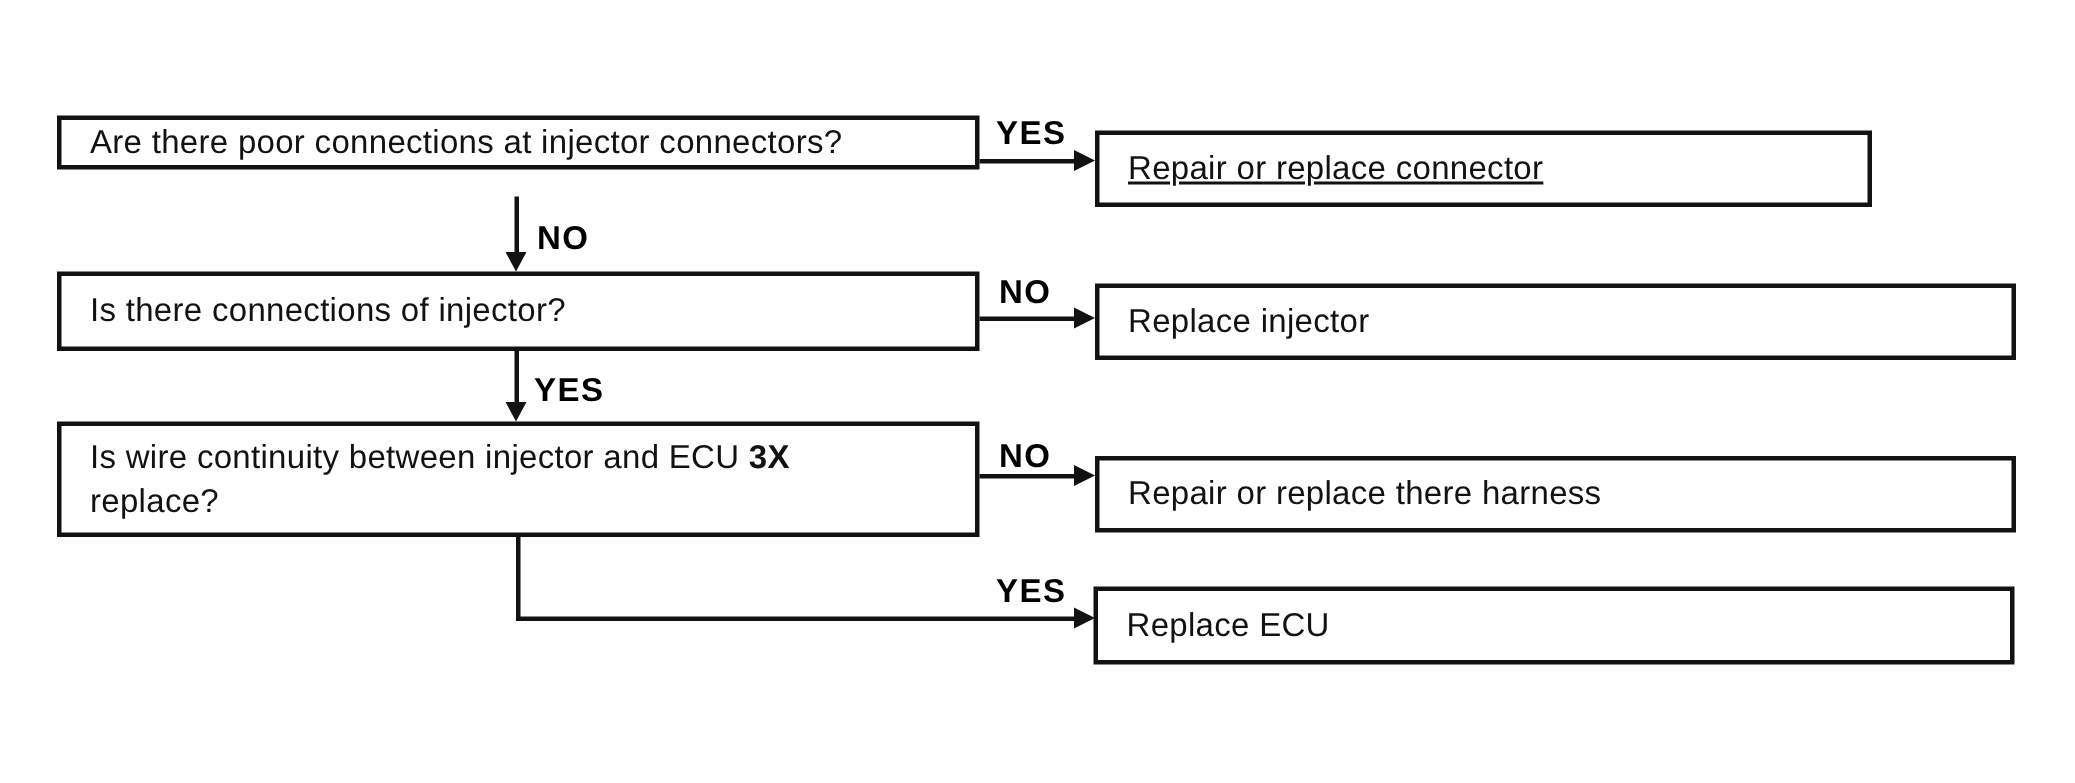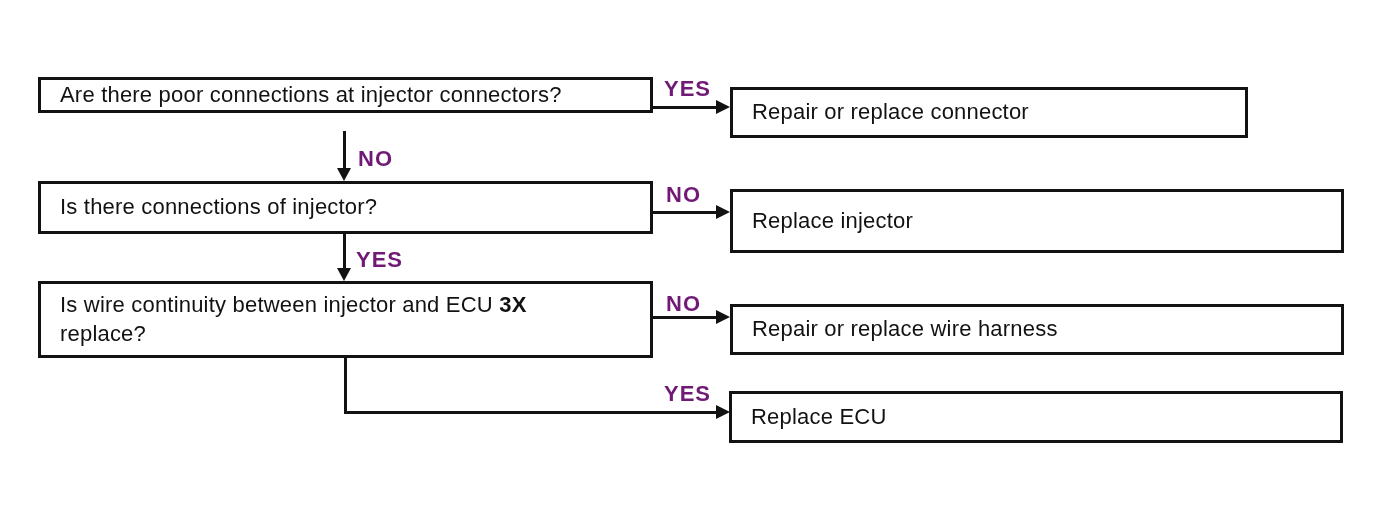--- a/index.html
+++ b/index.html
@@ -32,22 +32,22 @@
   }
   .node .bold {
     font-weight: bold;
     text-align: right;
   }
   
   .q1 { left: 38px;  top: 77px;  width: 615px; height: 36px; }
   .q2 { left: 38px;  top: 181px; width: 615px; height: 53px; }
   .q3 { left: 38px;  top: 281px; width: 615px; height: 77px; }
   
-  .a1 { left: 730px; top: 87px;  width: 518px; height: 51px; }
-  .a2 { left: 730px; top: 189px; width: 614px; height: 64px; }
+  .a1 { left: 730px; top: 87px;  width: 518px; height: 51px; text-decoration: underline; }
+  .a2 { left: 730px; top: 189px; width: 614px; height: 51px; }
   .a3 { left: 730px; top: 304px; width: 614px; height: 51px; }
   .a4 { left: 729px; top: 391px; width: 614px; height: 52px; }
   
   .hline, .vline {
     position: absolute;
     background: #121212;
   }
   .hline { height: 3px; }
   .vline { width: 3px; }
   .h1 { left: 653px; top: 106px; width: 64px; }
@@ -77,21 +77,21 @@
   .ar2 { left: 716px; top: 205px; }
   .ad2 { left: 337px; top: 268px; }
   .ar3 { left: 716px; top: 310px; }
   .ar4 { left: 716px; top: 405px; }
   
   .edge-label {
     position: absolute;
     font-weight: bold;
     font-size: 22px;
     letter-spacing: 1px;
-    color: #701a75;
+    color: #000000;
   }
   .lbl-yes1 { left: 664px; top: 76px;  }
   .lbl-no1  { left: 358px; top: 146px; }
   .lbl-no2  { left: 666px; top: 182px; }
   .lbl-yes2 { left: 356px; top: 247px; }
   .lbl-no3  { left: 666px; top: 291px; }
   .lbl-yes3 { left: 664px; top: 381px; }
 </style>
 </head>
 <body>
@@ -112,21 +112,21 @@
 
   <div class="node a1">
     <div class="inner">Repair or replace connector</div>
   </div>
 
   <div class="node a2">
     <div class="inner">Replace injector</div>
   </div>
 
   <div class="node a3">
-    <div class="inner">Repair or replace wire harness</div>
+    <div class="inner">Repair or replace there harness</div>
   </div>
 
   <div class="node a4">
     <div class="inner">Replace ECU</div>
   </div>
 
   <div class="hline h1"></div>
   <div class="arrow-right ar1"></div>
   <div class="edge-label lbl-yes1">YES</div>
 

